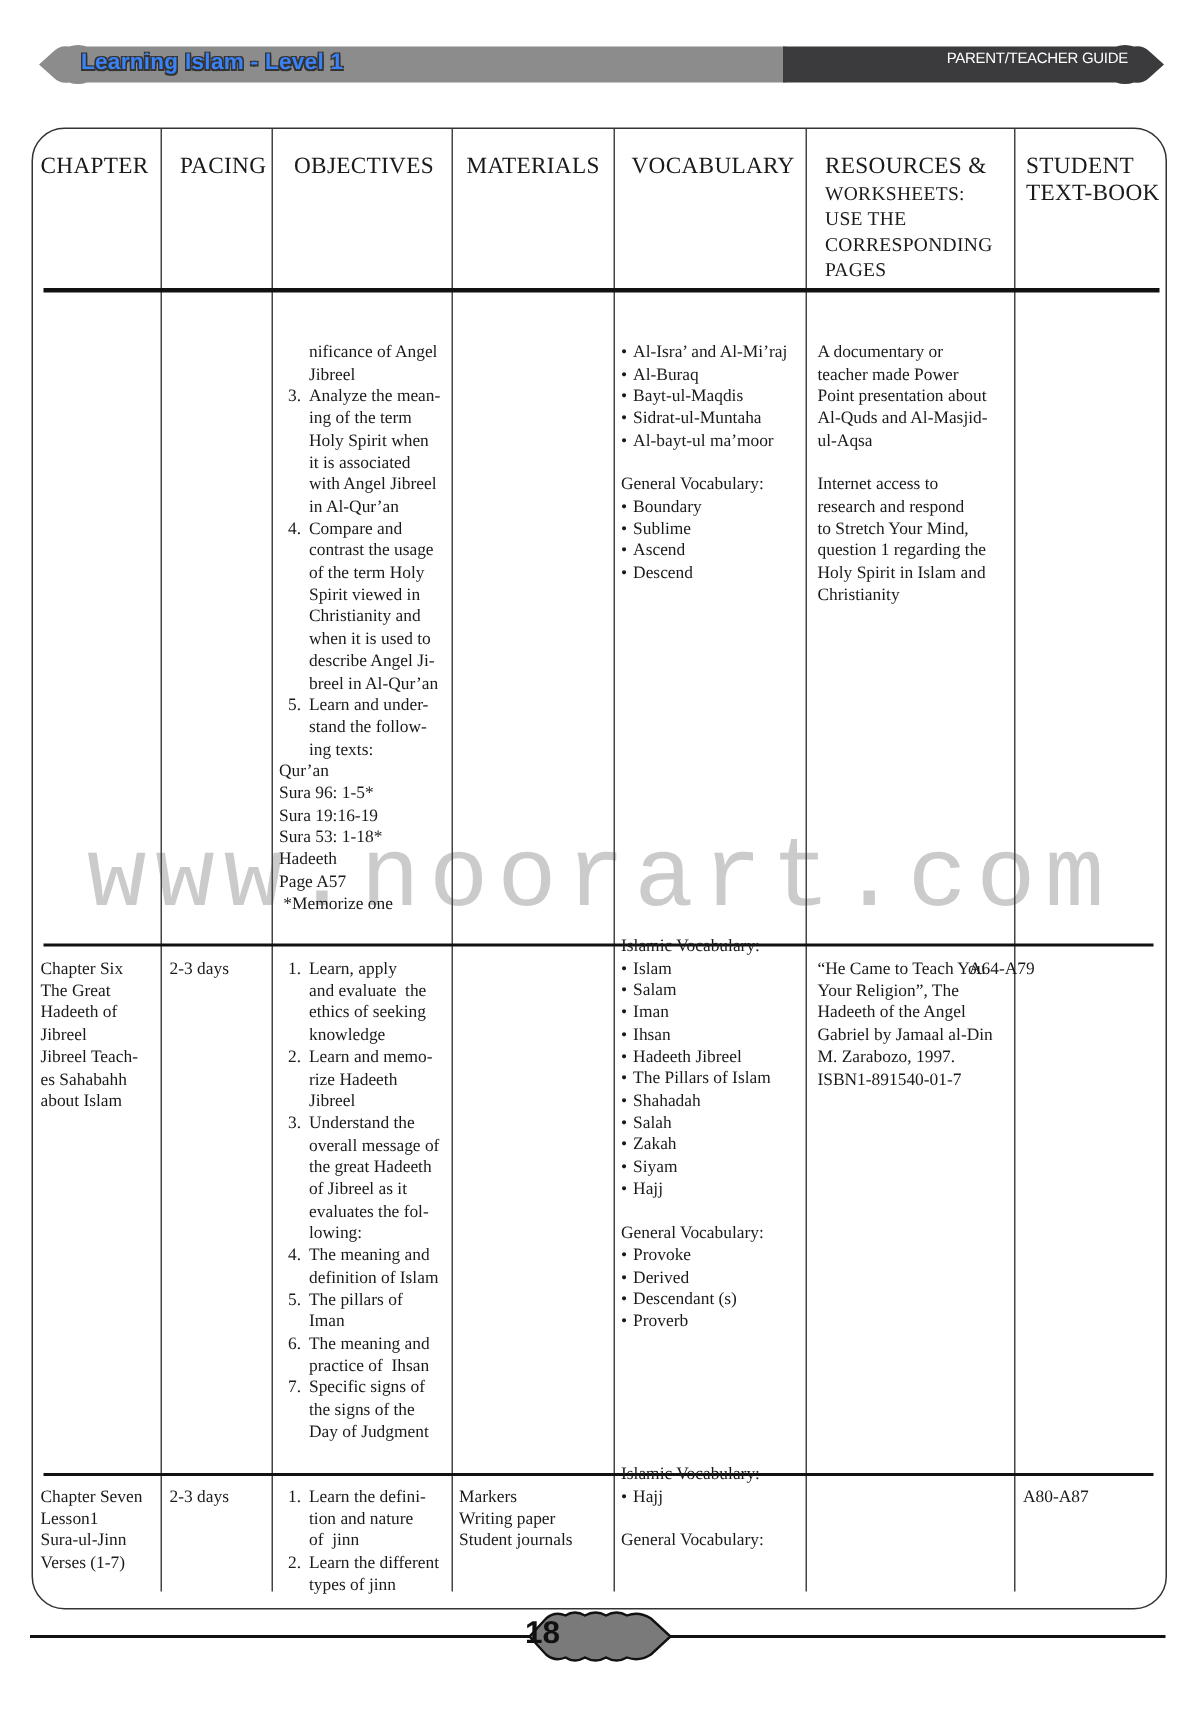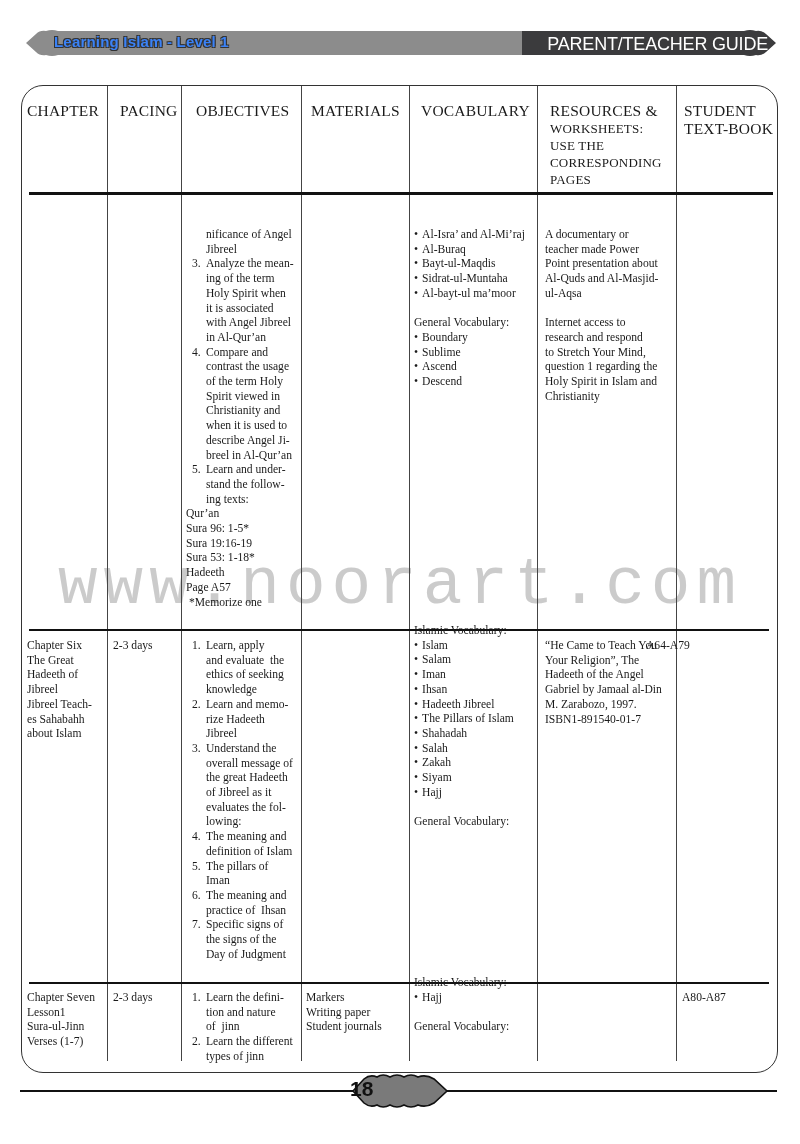--- a/index.html
+++ b/index.html
@@ -5,22 +5,22 @@
   html, body { margin: 0; padding: 0; background: #ffffff; }
   body { width: 800px; height: 1144px; position: relative; overflow: hidden;
          font-family: "Liberation Serif", "DejaVu Serif", serif; color: #1a1a1a; }
 
   
   .banner { position: absolute; left: 14px; top: 28px; width: 772px; height: 30px; }
   .banner svg { position: absolute; left: 0; top: 0; }
   .banner-left { position: absolute; left: 40px; top: 5px; font-family: "Liberation Sans", "DejaVu Sans", sans-serif;
                  font-weight: bold; font-size: 15px; color: #3b82f6;
                  text-shadow: -1px -1px 0 #333, 1px -1px 0 #333, -1px 1px 0 #333, 1px 1px 0 #333; letter-spacing: 0.2px; }
-  .banner-right { position: absolute; right: 18px; top: 6px; font-family: "Liberation Sans", "DejaVu Sans", sans-serif;
-                  font-size: 18px; color: #fff; letter-spacing: -0.2px; }
+  .banner-right { position: absolute; right: 34px; top: 6px; font-family: "Liberation Sans", "DejaVu Sans", sans-serif;
+                  font-size: 10px; color: #fff; letter-spacing: -0.2px; }
 
   
   .frame { position: absolute; left: 21px; top: 85px; width: 757px; height: 988px;
            border: 1.3px solid #333; border-radius: 22px; box-sizing: border-box; }
   .vline { position: absolute; width: 1px; background: #444; }
   .hline { position: absolute; height: 3px; background: #111; }
 
   .cell { position: absolute; font-size: 11.6px; line-height: 14.7px; }
   .hdr { position: absolute; font-size: 15.5px; line-height: 18px; letter-spacing: 0.2px; }
   .hdr-small { font-size: 13px; line-height: 17px; }
@@ -229,20 +229,26 @@
     <li>Hadeeth Jibreel</li>
     <li>The Pillars of Islam</li>
     <li>Shahadah</li>
     <li>Salah</li>
     <li>Zakah</li>
     <li>Siyam</li>
     <li>Hajj</li>
   </ul>
   <div class="gap"></div>
   <span class="plain-line">General Vocabulary:</span>
+  <ul class="bul">
+    <li>Provoke</li>
+    <li>Derived</li>
+    <li>Descendant (s)</li>
+    <li>Proverb</li>
+  </ul>
 </div>
 
 <div class="cell" style="left:545px; top:639px; width:130px;">
   <span class="plain-line">“He Came to Teach You</span>
   <span class="plain-line">Your Religion”, The</span>
   <span class="plain-line">Hadeeth of the Angel</span>
   <span class="plain-line">Gabriel by Jamaal al-Din</span>
   <span class="plain-line">M. Zarabozo, 1997.</span>
   <span class="plain-line">ISBN1-891540-01-7</span>
 </div>

